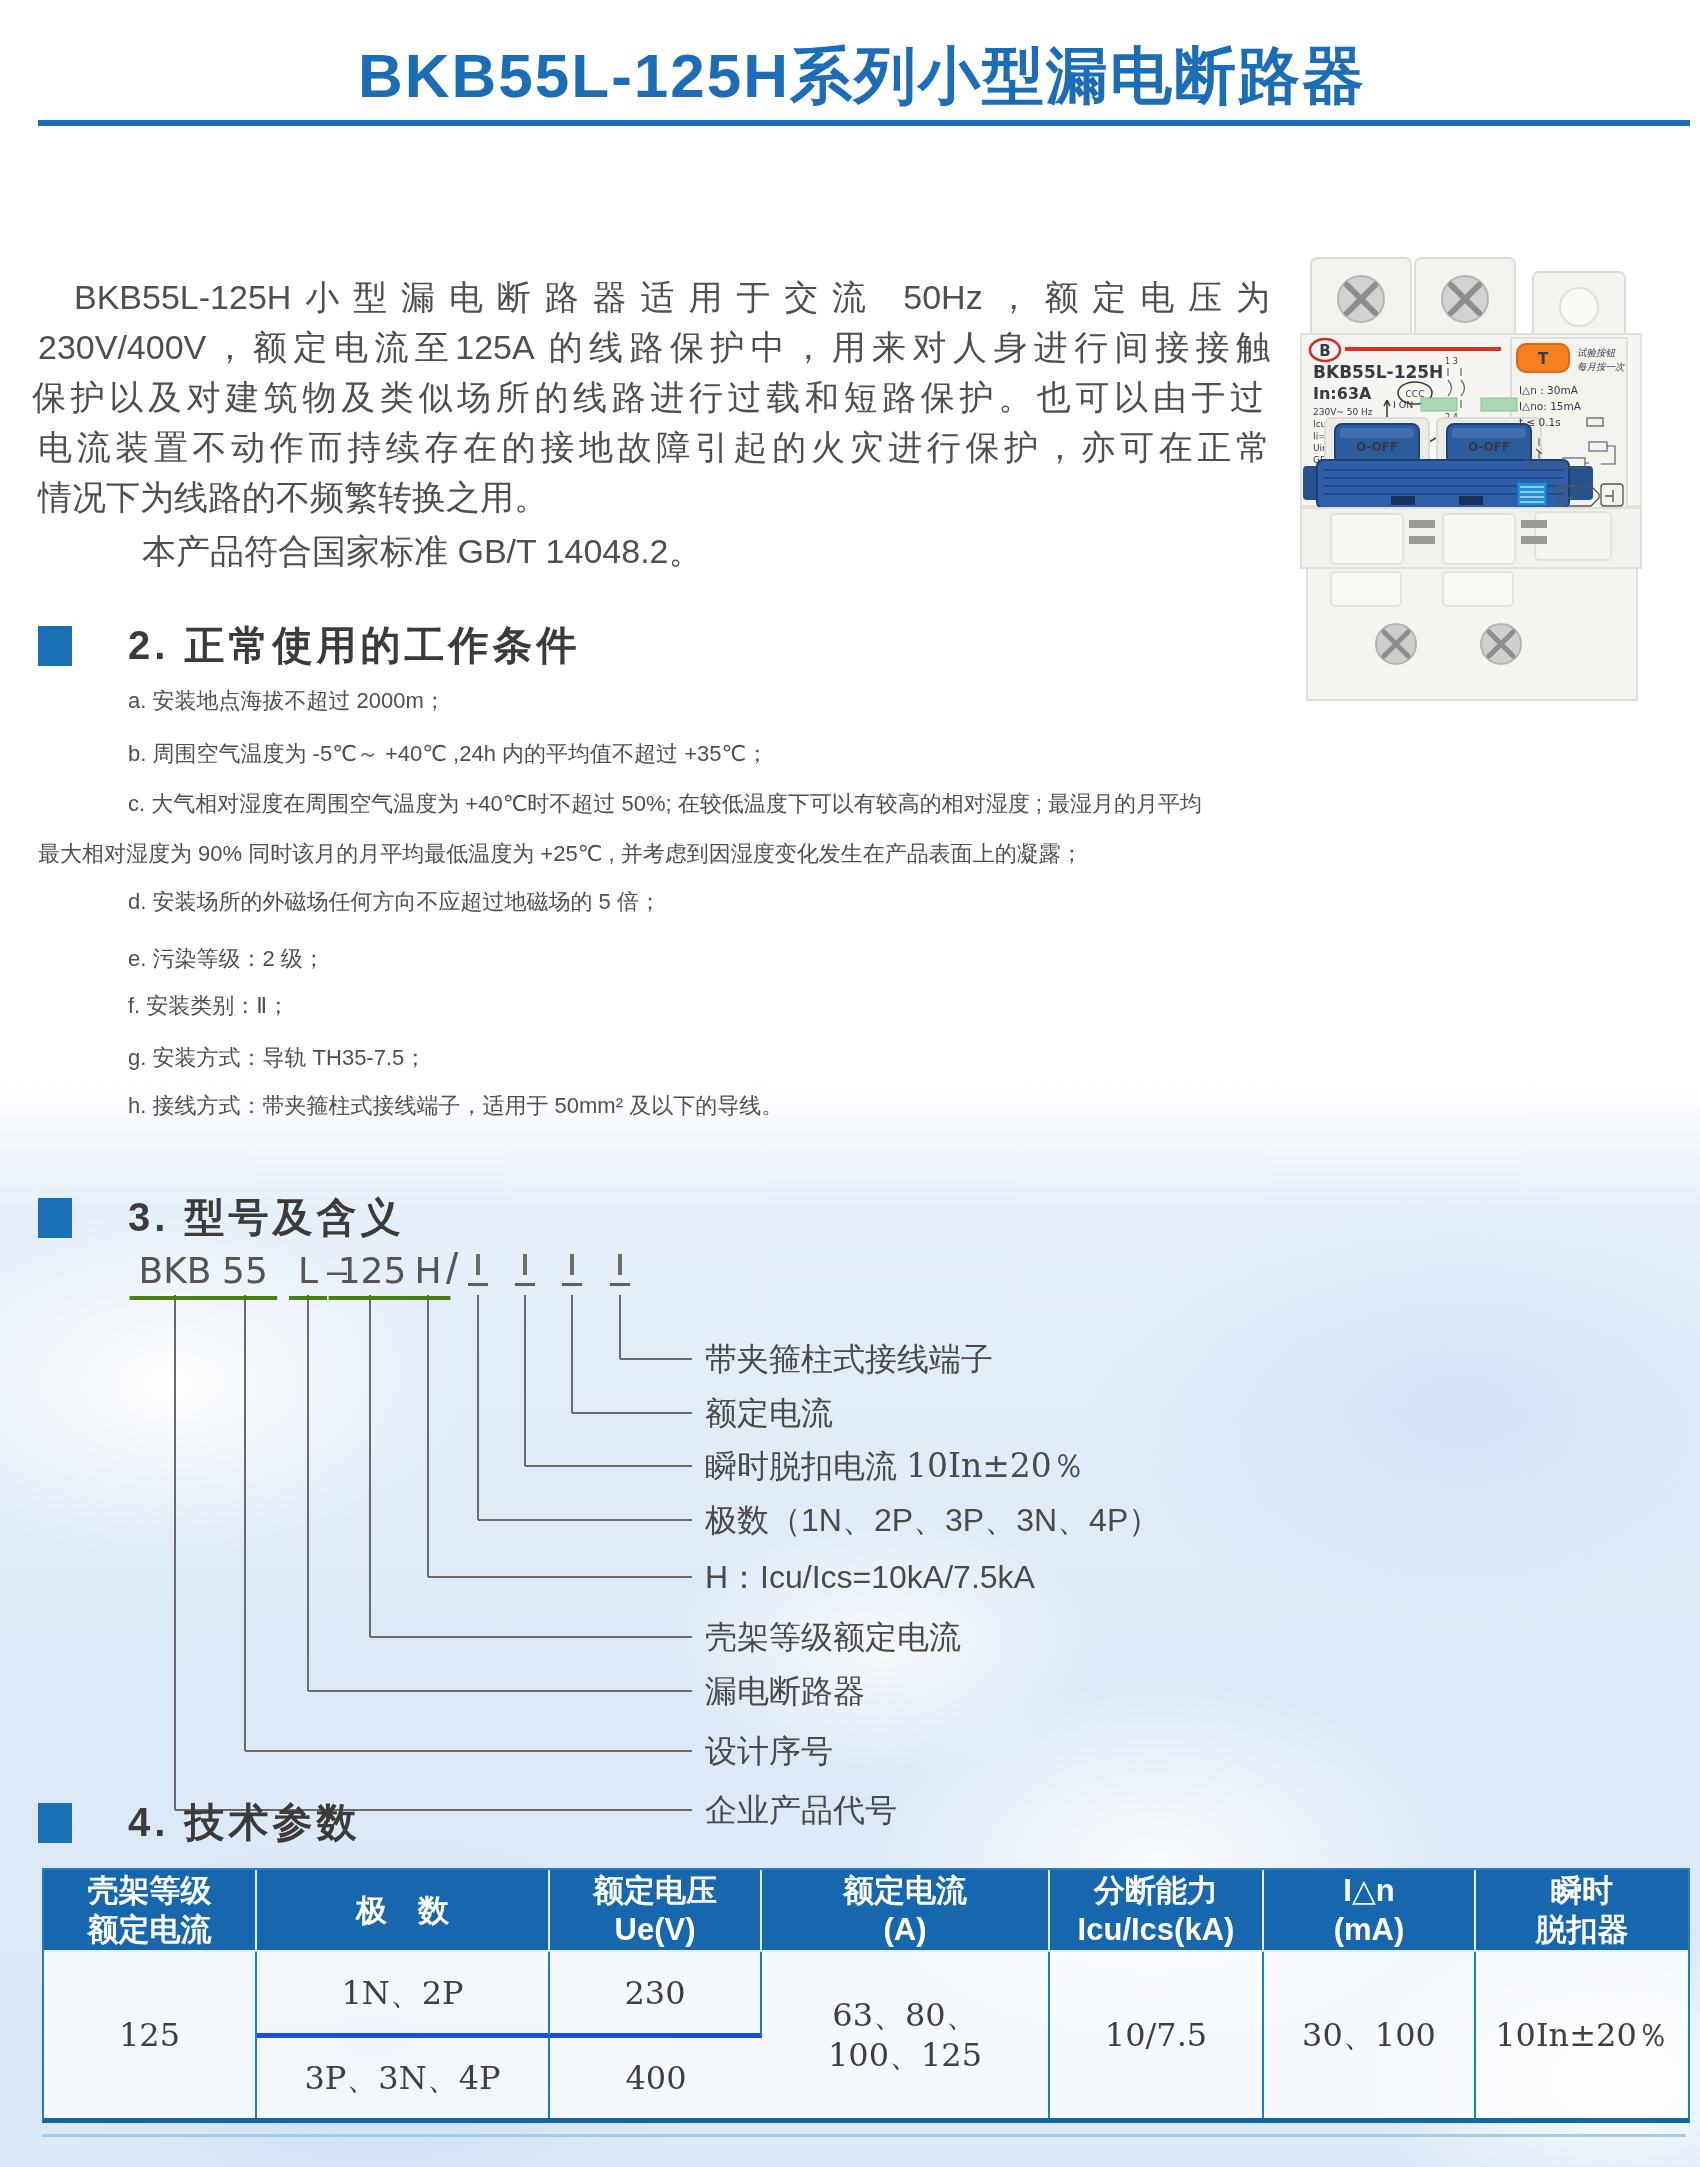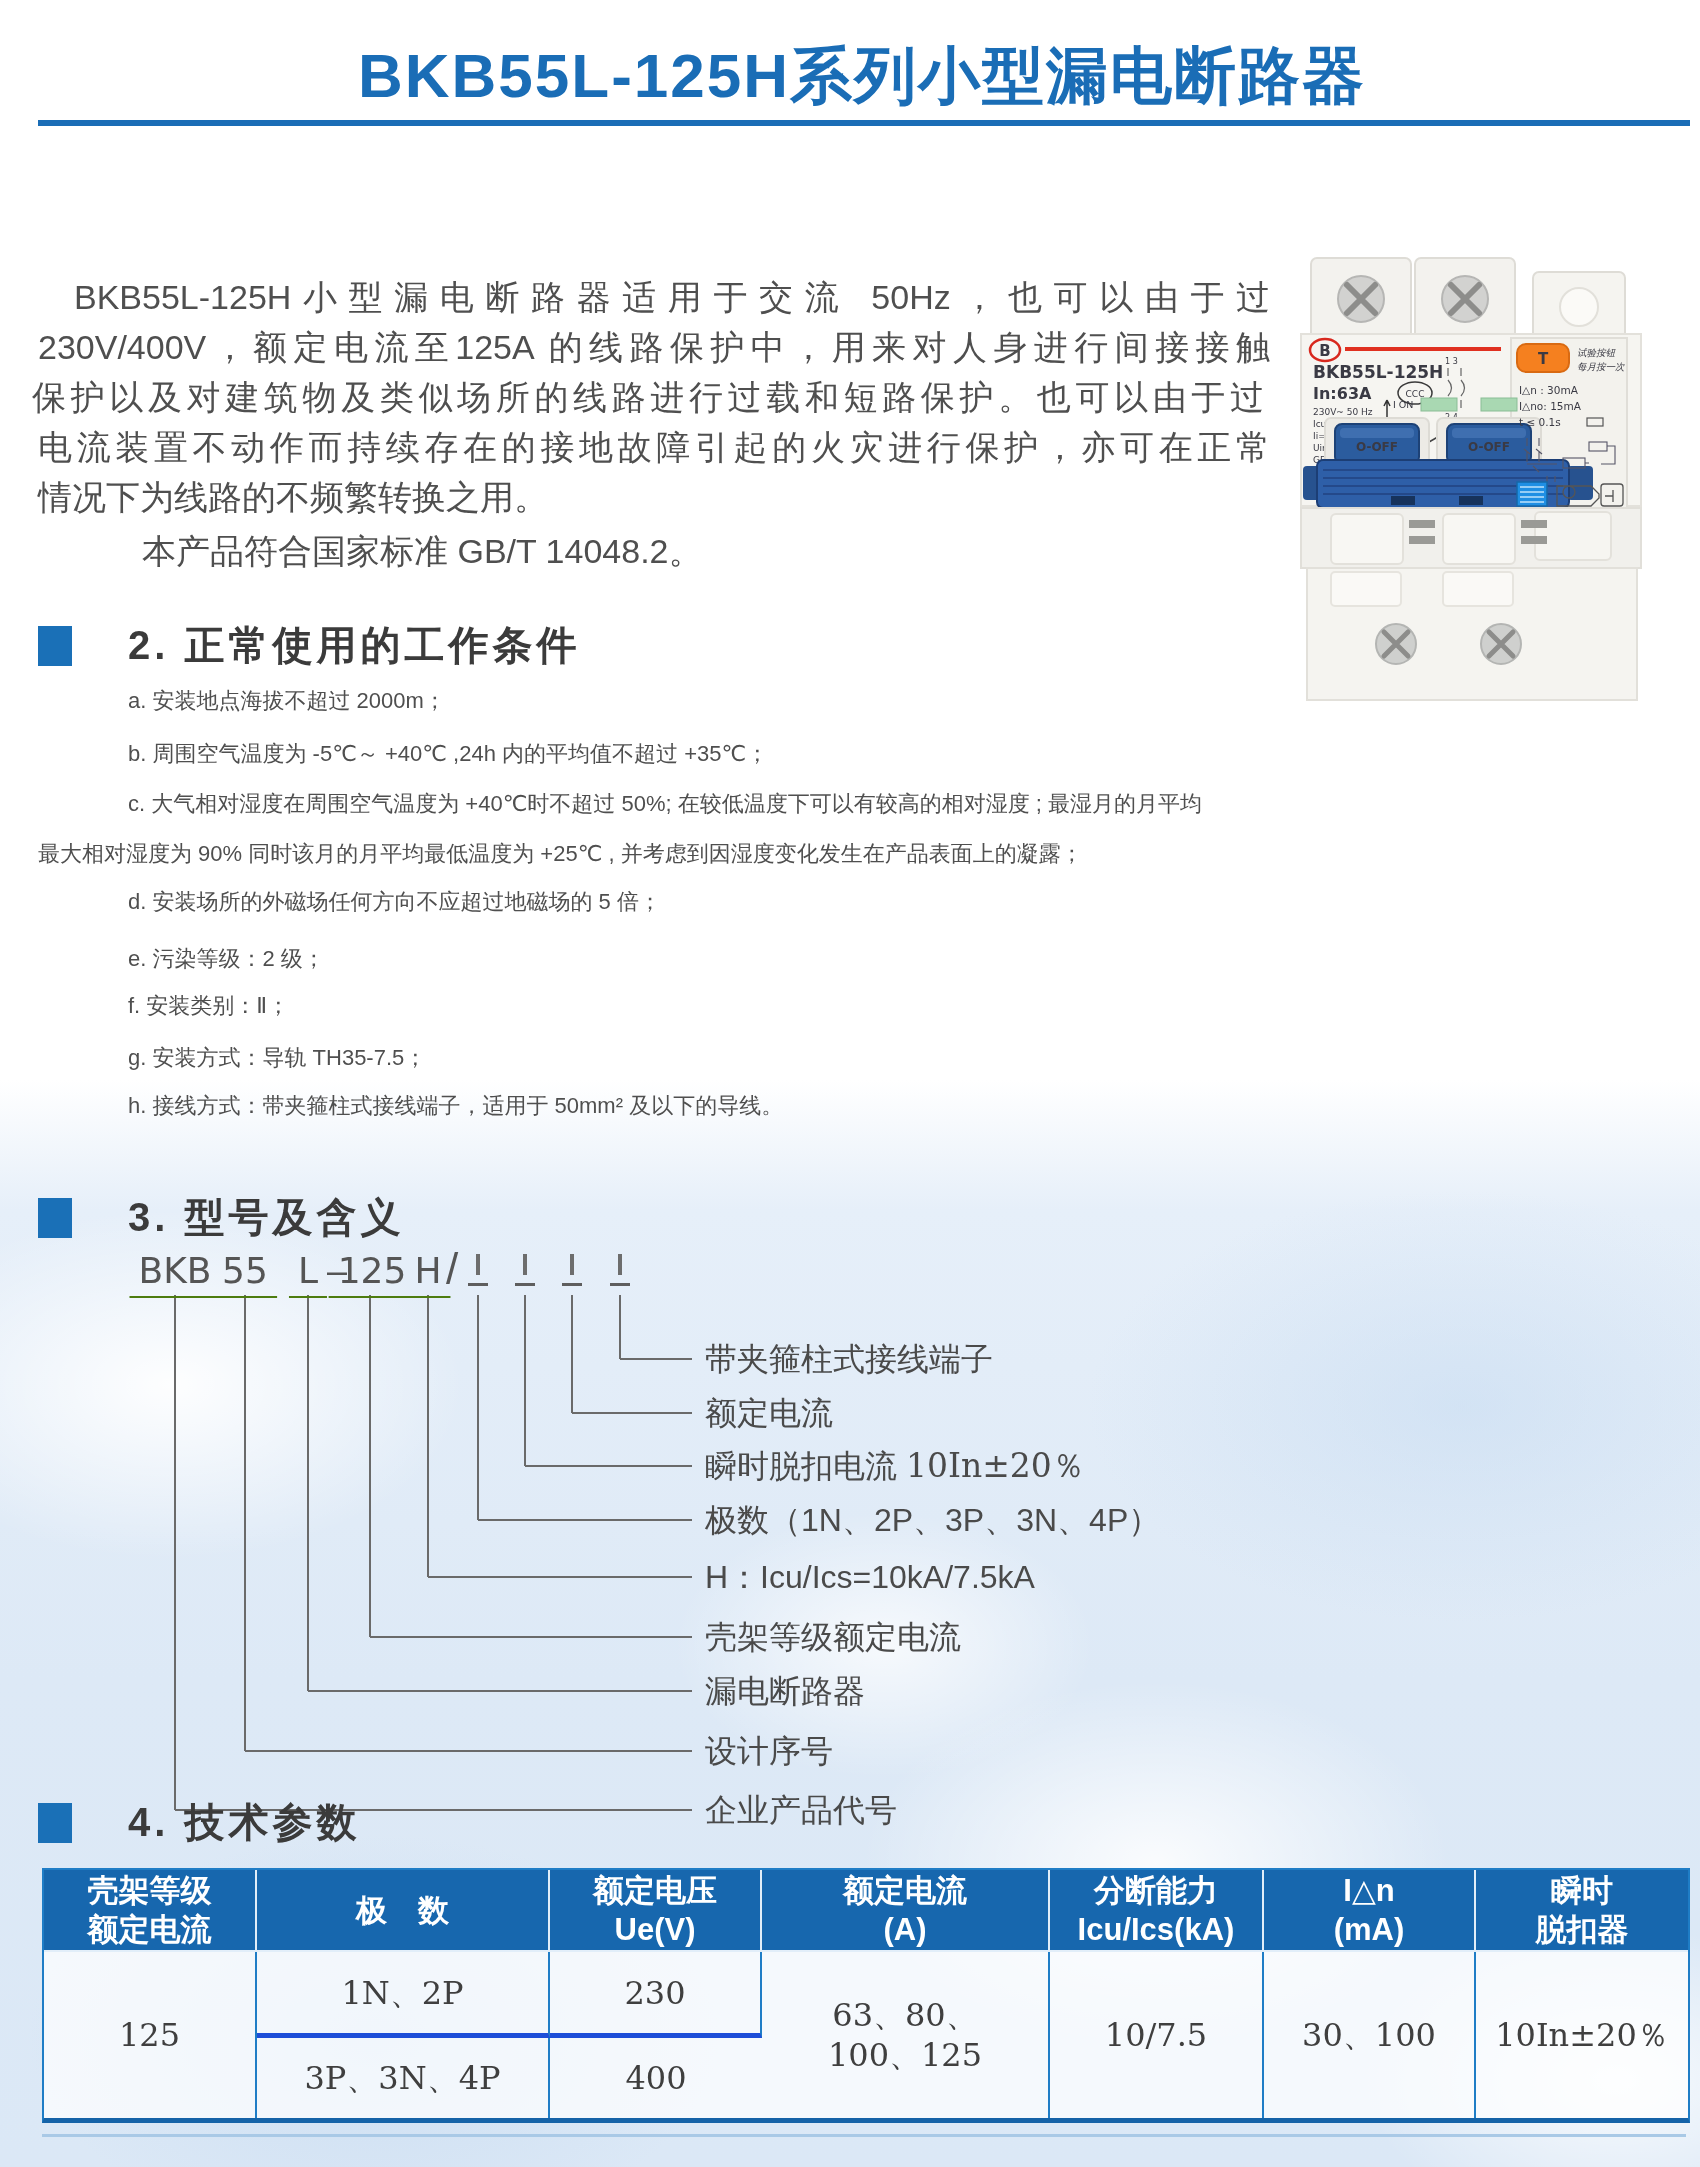--- a/index.html
+++ b/index.html
@@ -31,21 +31,21 @@
   .ln4{left:38px;top:472px;width:1232px;}
   .ln5{left:142px;top:526px;white-space:nowrap;}
   .item{position:absolute;height:46px;line-height:46px;font-size:22px;color:#4f4f4f;white-space:nowrap;}
   .ia{left:128px;top:678px}.ib{left:128px;top:731px}.ic1{left:128px;top:781px}
   .ic2{left:38px;top:831px}.id{left:128px;top:879px}.ie{left:128px;top:936px}
   .if{left:128px;top:983px}.ig{left:128px;top:1035px}.ih{left:128px;top:1083px}
   
   .diagram{position:absolute;left:0;top:1240px;width:1700px;height:600px;}
   .dlines{position:absolute;left:0;top:0;width:1700px;height:600px;}
   .mseg{position:absolute;top:10px;transform:translateX(-50%);font-size:36px;color:#555;
-        border-bottom:2px solid #4d7c0f;padding:0 9px 5px;white-space:nowrap;
+        border-bottom:4px solid #4d7c0f;padding:0 9px 5px;white-space:nowrap;
         font-family:"DejaVu Sans","Liberation Sans",sans-serif;}
   .mplain{position:absolute;top:10px;transform:translateX(-50%);font-size:36px;color:#555;white-space:nowrap;}
   .mslash{font-size:44px;top:4px;}
   .mboxw{position:absolute;top:16px;transform:translateX(-50%);border-bottom:3px solid #5e5e5e;padding:0 8px 9px;}
   .mbox{width:20px;height:22px;border:2px solid #6d6d6d;background:transparent;}
   .dlabel{position:absolute;left:705px;height:44px;line-height:44px;font-size:32px;color:#4a4a4a;white-space:nowrap;}
   .serifnum{font-family:"DejaVu Serif","Liberation Serif",serif;font-size:33px;}
   
   .ttable{position:absolute;left:42px;top:1868px;width:1644px;border-collapse:separate;border-spacing:0;
           table-layout:fixed;border:2px solid #1f7dc6;border-bottom:5px solid #1563a8;}
@@ -66,21 +66,21 @@
 </head>
 <body>
 
 <div class="page">
   <div class="bgmap"></div>
 
   <div class="title">BKB55L-125H系列小型漏电断路器</div>
   <div class="rule"></div>
 
 
-  <div class="pline jl ln0">BKB55L-125H小型漏电断路器适用于交流 50Hz，也可以由于过</div>
+  <div class="pline jl ln0">BKB55L-125H小型漏电断路器适用于交流 50Hz，额定电压为</div>
   <div class="pline jl ln1">230V/400V，额定电流至125A 的线路保护中，用来对人身进行间接接触</div>
   <div class="pline jl ln2">保护以及对建筑物及类似场所的线路进行过载和短路保护。也可以由于过</div>
   <div class="pline jl ln3">电流装置不动作而持续存在的接地故障引起的火灾进行保护，亦可在正常</div>
   <div class="pline ln4">情况下为线路的不频繁转换之用。</div>
   <div class="pline ln5">本产品符合国家标准 GB/T 14048.2。</div>
 
   <svg class="breaker" viewBox="0 0 396 452">
 
     <rect x="16" y="6" width="100" height="82" rx="6" fill="#f3f2ee" stroke="#dedcd6" stroke-width="2"></rect>
     <rect x="120" y="6" width="100" height="82" rx="6" fill="#f3f2ee" stroke="#dedcd6" stroke-width="2"></rect>

